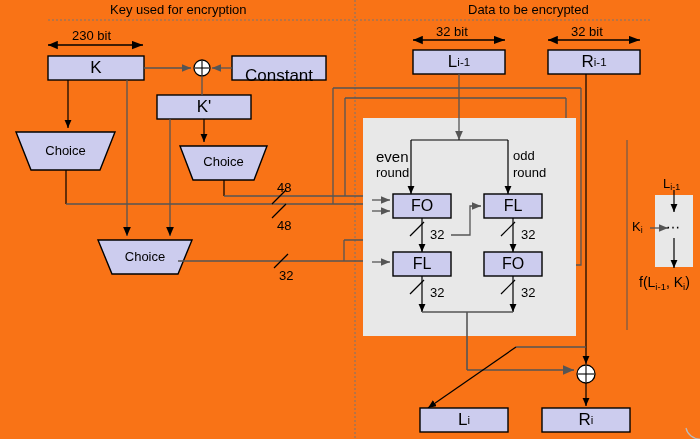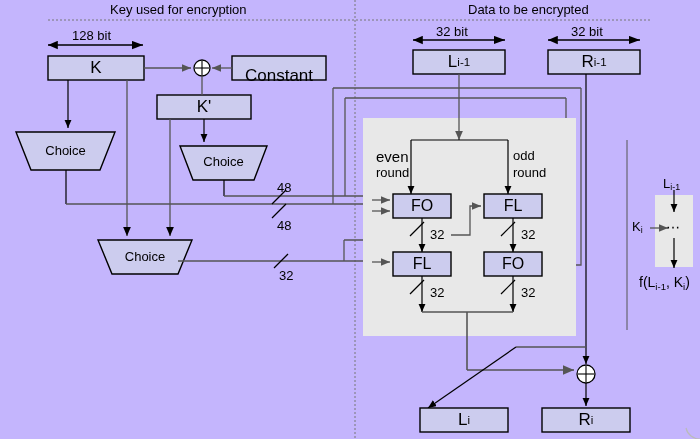--- a/index.html
+++ b/index.html
@@ -4,21 +4,21 @@
 <style>
   html, body {
     margin: 0;
     padding: 0;
     background: #ffffff;
   }
   #root {
     position: relative;
     width: 700px;
     height: 439px;
-    background: #c4b5fd;
+    background: #f97316;
     font-family: "Liberation Sans", sans-serif;
     overflow: hidden;
   }
   svg.layer {
     position: absolute;
     left: 0;
     top: 0;
     width: 700px;
     height: 439px;
   }
@@ -191,21 +191,21 @@
     <line x1="674" y1="190" x2="674" y2="212" stroke="#000" stroke-width="1.2" marker-end="url(#ah)"></line>
     <line x1="674" y1="238" x2="674" y2="268" stroke="#000" stroke-width="1.2" marker-end="url(#ah)"></line>
     <line x1="650" y1="228" x2="668" y2="228" stroke="#555" stroke-width="1.3" marker-end="url(#ahg)"></line>
 
     <path d="M686,428 a14,14 0 0 0 14,11" stroke="#bbb" stroke-width="1.2" fill="none"></path>
   </svg>
 
   <div class="lbl" style="left:110px; top:2px; font-size:13px;">Key used for encryption</div>
   <div class="lbl" style="left:452px; top:2px; font-size:13px;margin-left:16px;">Data to be encrypted</div>
 
-  <div class="lbl" style="left:72px; top:28px; font-size:13px;">128 bit</div>
+  <div class="lbl" style="left:72px; top:28px; font-size:13px;">230 bit</div>
 
   <div class="node-text" style="left:48px; top:56px; width:96px; height:24px; font-size:17px;">K</div>
   <div class="node-text" style="left:232px; top:56px; width:94px; height:40px; font-size:17px;">Constant</div>
   <div class="node-text" style="left:157px; top:95px; width:94px; height:24px; font-size:17px;">K'</div>
 
   <div class="node-text" style="left:16px; top:138px; width:99px; height:24px; font-size:13px;">Choice</div>
   <div class="node-text" style="left:180px; top:150px; width:87px; height:22px; font-size:13px;">Choice</div>
   <div class="node-text" style="left:98px; top:245px; width:94px; height:22px; font-size:13px;">Choice</div>
 
   <div class="lbl" style="left:277px; top:180px; font-size:13px;">48</div>

